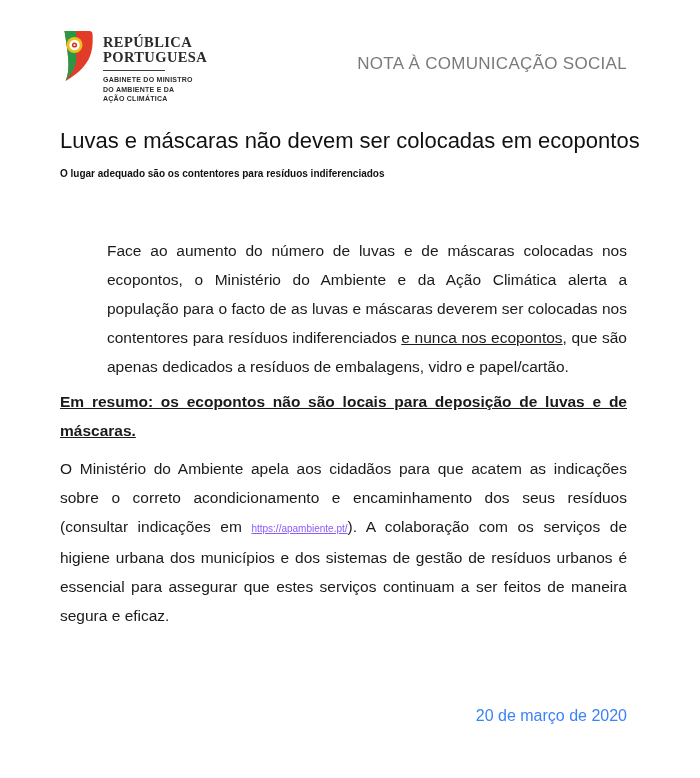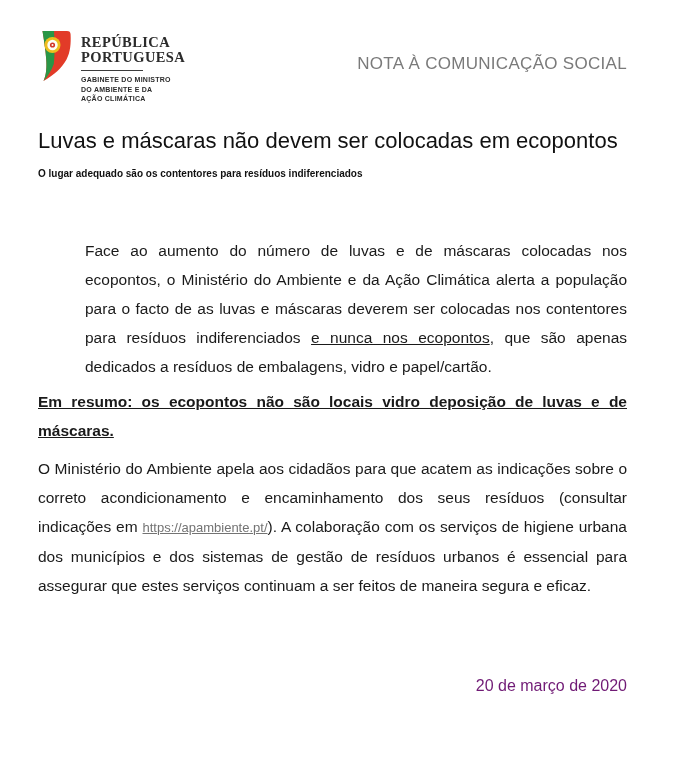--- a/index.html
+++ b/index.html
@@ -4,21 +4,21 @@
 <style>
   * { margin:0; padding:0; box-sizing:border-box; }
   html, body { background:#ffffff; }
   body {
     width:700px; height:778px;
     font-family:"Liberation Sans", sans-serif;
     color:#1a1a1a;
   }
   .page {
     width:700px; height:560px;
-    padding:28px 73px 16px 38px;
+    padding:28px 73px 16px 60px;
     background:#ffffff;
     position:relative;
   }
   
   .header { display:flex; justify-content:space-between; align-items:flex-start; }
   .logo { display:flex; gap:9px; }
   .emblem { width:34px; height:52px; margin-top:2px; flex:0 0 auto; }
   .logo-text { padding-top:7px; }
   .republic {
     font-family:"Liberation Serif", serif;
@@ -47,24 +47,24 @@
   }
   .body-p {
     font-size:15.5px; line-height:29px;
     text-align:justify; color:#1a1a1a;
   }
   .p1 { margin-top:57px;margin-left:47px; }
   .p2 { margin-top:6px; font-weight:700; text-decoration:underline; }
   .p3 { margin-top:9px; }
   .u  { text-decoration:underline; }
   .link {
-    color:#737373; text-decoration:underline;
-    font-size:13px; cursor:pointer;
+    color:#8b5cf6; text-decoration:underline;
+    font-size:10px; cursor:pointer;
   }
-  .date { margin-top:77px; text-align:right; font-size:16px; color:#701a75; }
+  .date { margin-top:77px; text-align:right; font-size:16px; color:#3b82f6; }
 </style>
 </head>
 <body>
 
 <div class="page">
 
   <div class="header">
     <div class="logo">
       <svg class="emblem" viewBox="0 0 34 52" aria-hidden="true">
         <path d="M4.5 1 L29 1 C31.5 1 32.5 2 32.6 4.5 C33 13 32.5 22 28.5 29.5 C24 38 16 45 5.5 51 C8.5 44.5 8.8 37 8.2 29 C7.5 19 5.8 9.5 4.5 1 Z" fill="#e23b28"></path>
@@ -89,20 +89,20 @@
     </div>
     <div class="doc-type">NOTA À COMUNICAÇÃO SOCIAL</div>
   </div>
 
   <div class="main">
     <h1 class="title">Luvas e máscaras não devem ser colocadas em ecopontos</h1>
     <h2 class="subtitle">O lugar adequado são os contentores para resíduos indiferenciados</h2>
 
     <p class="body-p p1"><span>Face ao aumento do número de luvas e de máscaras colocadas nos ecopontos, o Ministério do Ambiente e da Ação Climática alerta a população para o facto de as luvas e máscaras deverem ser colocadas nos contentores para resíduos indiferenciados </span><span class="u">e nunca nos ecopontos</span><span>, que são apenas dedicados a resíduos de embalagens, vidro e papel/cartão.</span></p>
 
-    <p class="body-p p2">Em resumo: os ecopontos não são locais vidro deposição de luvas e de máscaras.</p>
+    <p class="body-p p2">Em resumo: os ecopontos não são locais para deposição de luvas e de máscaras.</p>
 
     <p class="body-p p3"><span>O Ministério do Ambiente apela aos cidadãos para que acatem as indicações sobre o correto acondicionamento e encaminhamento dos seus resíduos (consultar indicações em </span><a class="link" href="#">https://apambiente.pt/</a><span>). A colaboração com os serviços de higiene urbana dos municípios e dos sistemas de gestão de resíduos urbanos é essencial para assegurar que estes serviços continuam a ser feitos de maneira segura e eficaz.</span></p>
 
     <div class="date">20 de março de 2020</div>
   </div>
 
 </div>
 
 </body></html>

